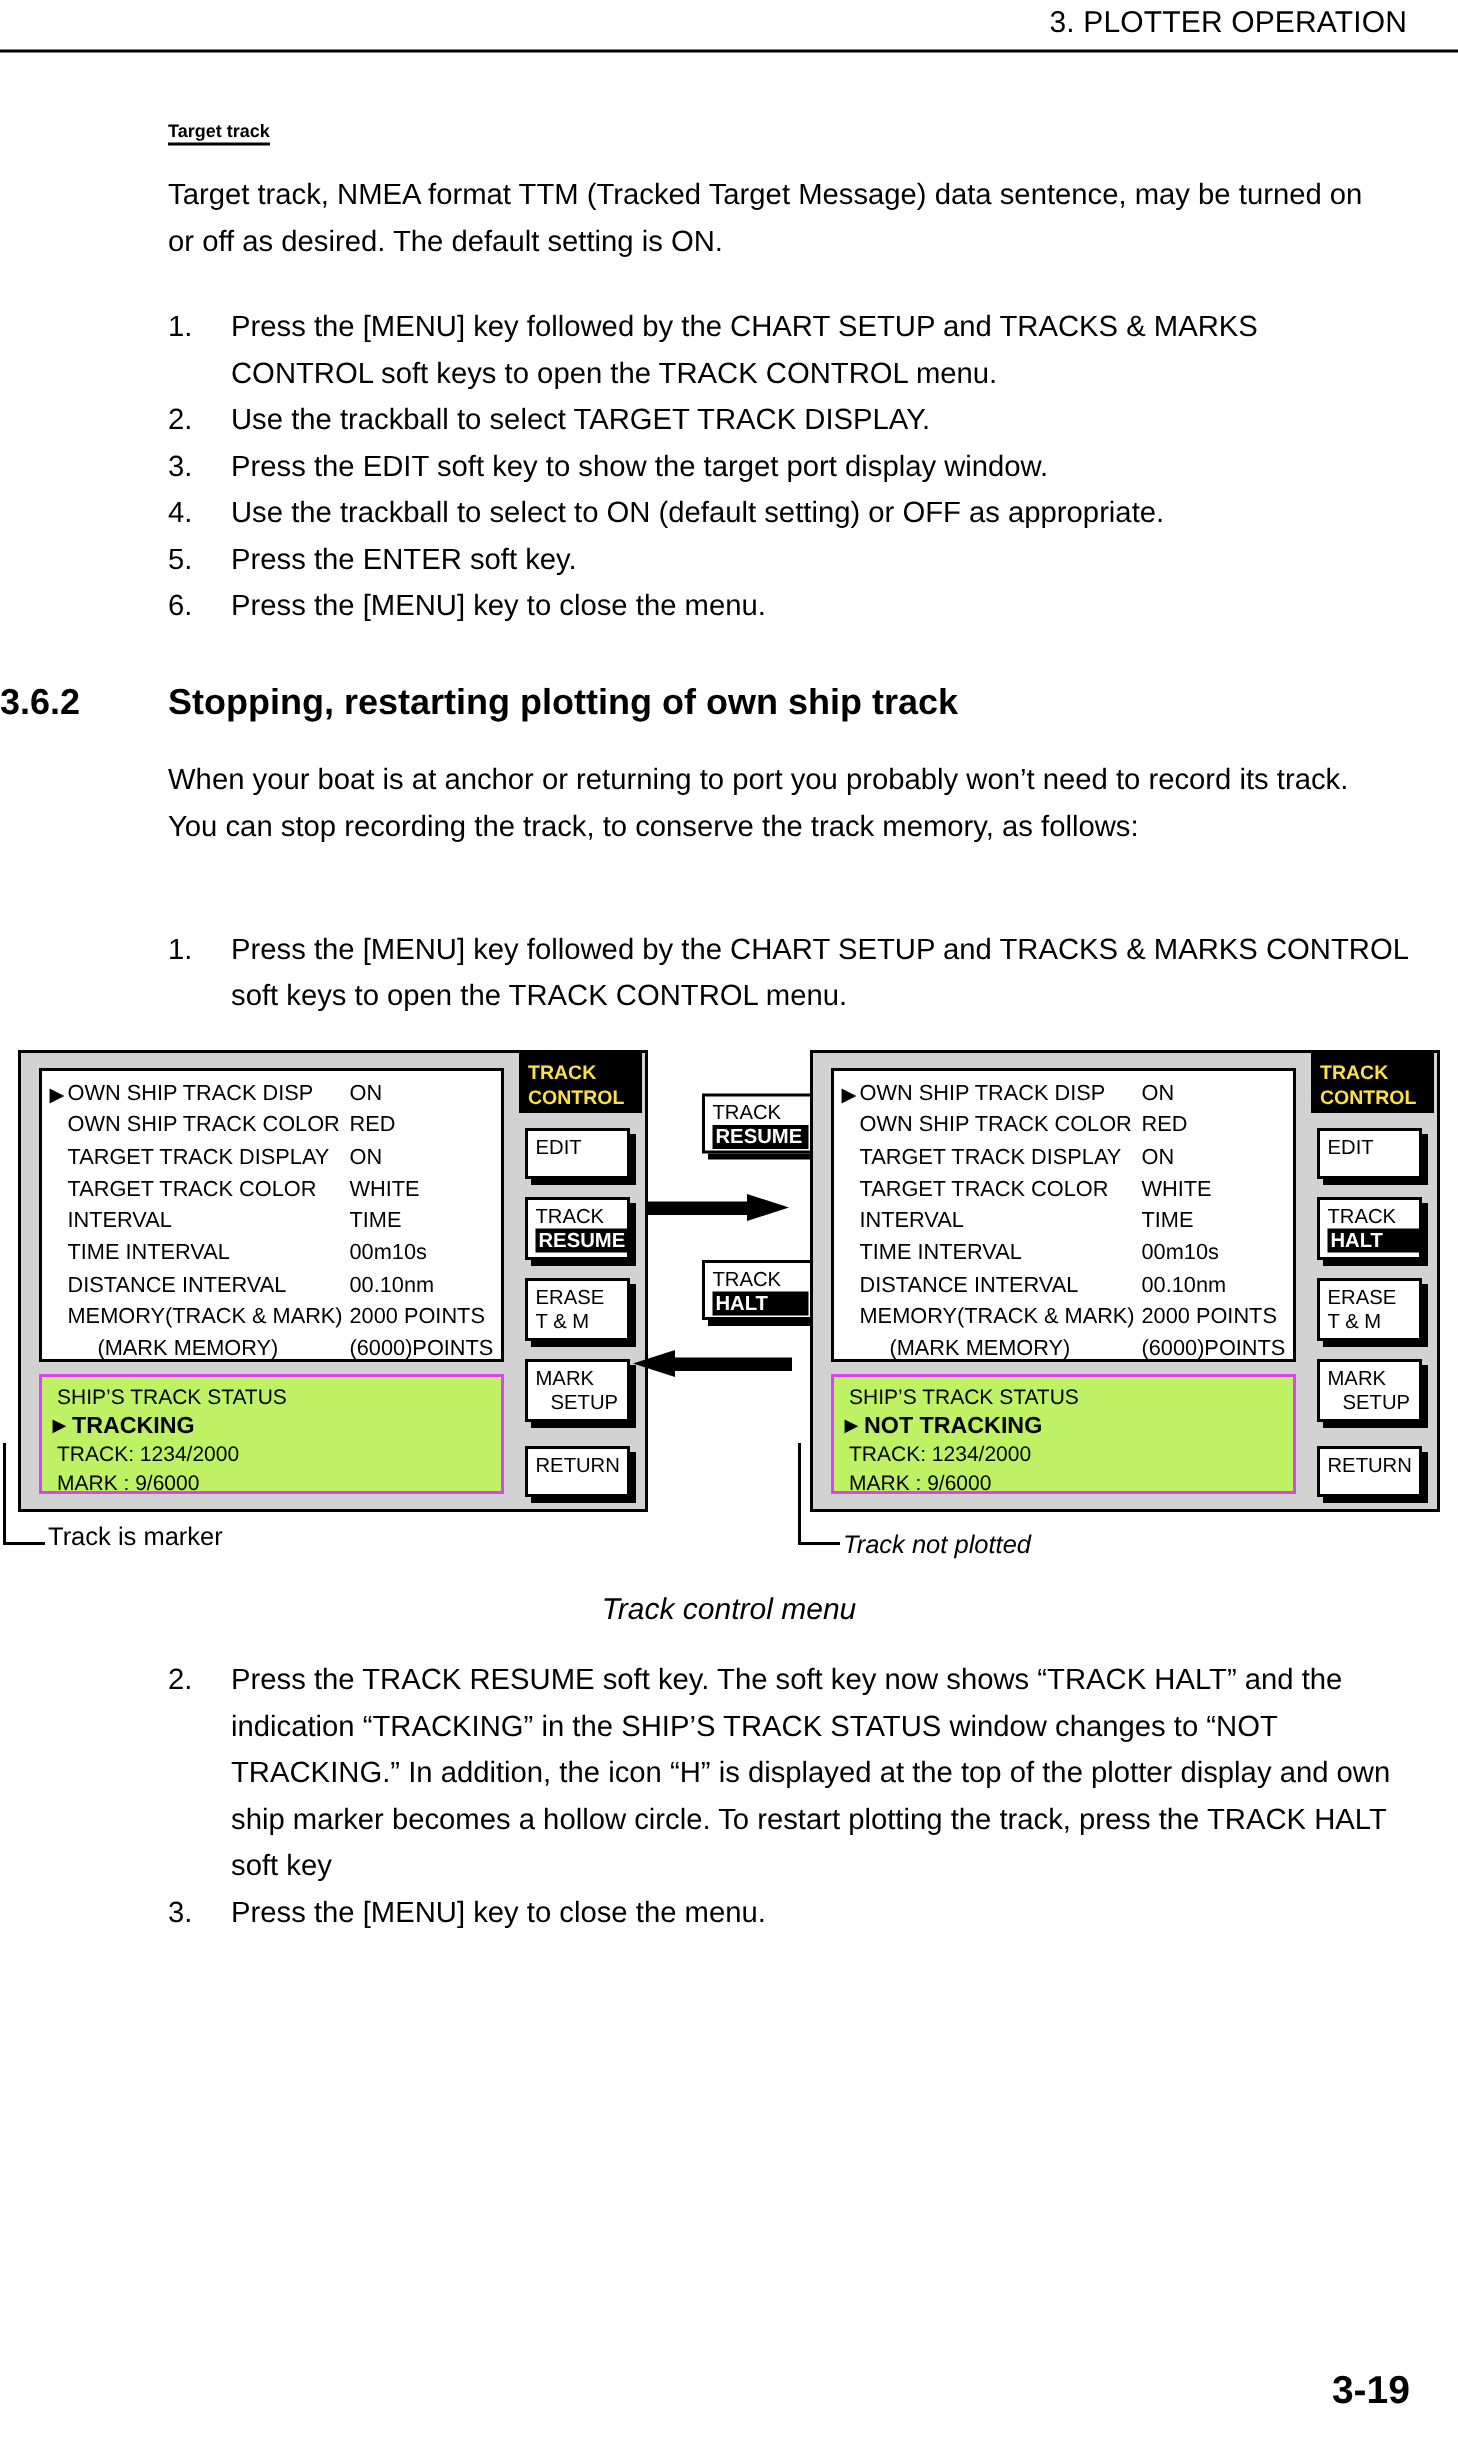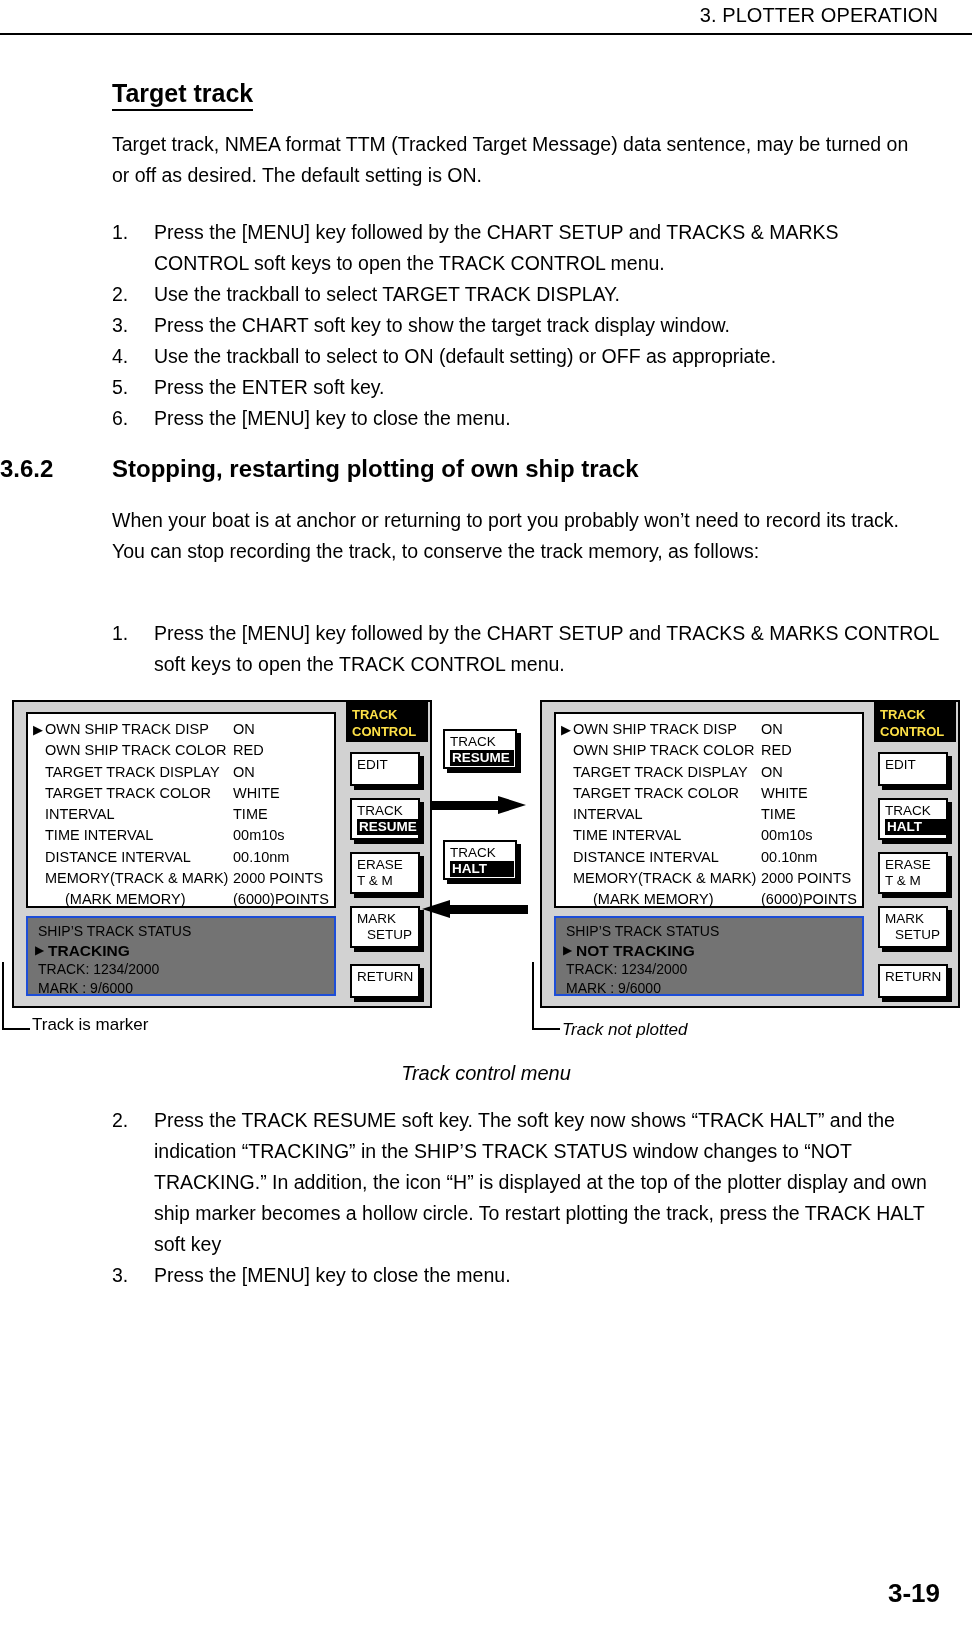--- a/index.html
+++ b/index.html
@@ -36,21 +36,21 @@
   }
 
   
   .content {
     position: absolute;
     left: 112px;
     top: 78px;
     width: 820px;
   }
   .sub-head {
-    font-size: 25px;
+    font-size: 12px;
     font-weight: bold;
     display: inline-block;
     border-bottom: 2px solid #000;
     padding-bottom: 1px;
     margin: 0 0 18px 0;
     line-height: 1.2;
   }
   .para {
     font-size: 19.5px;
     line-height: 31px;
@@ -171,22 +171,22 @@
     left: 205px;
     top: 0;
   }
 
   .status-box {
     position: absolute;
     left: 12px;
     top: 214px;
     width: 310px;
     height: 80px;
-    background: #737373;
-    border: 2px solid #1d4ed8;
+    background: #bef264;
+    border: 2px solid #d946ef;
     box-sizing: border-box;
     padding: 4px 0 0 0;
   }
   .status-box .srow {
     position: relative;
     height: 19px;
     font-size: 14px;
     line-height: 19px;
     white-space: nowrap;
     padding-left: 10px;
@@ -258,20 +258,21 @@
   .callout {
     position: absolute;
     background: #fff;
     border: 2px solid #000;
     box-sizing: border-box;
     box-shadow: 4px 4px 0 #000;
     width: 74px;
     font-size: 13.5px;
     line-height: 16px;
     padding: 3px 0 3px 5px;
+    margin-left: 25px;
   }
   .callout .inv {
     display: inline-block;
     background: #000;
     color: #fff;
     font-weight: bold;
     padding: 0 2px;
     min-width: 60px;
   }
   .callout.c-top { left: 443px; top: 29px; height: 40px; }
@@ -354,21 +355,21 @@
 
 <div class="page-header">3. PLOTTER OPERATION</div>
 <div class="header-rule"></div>
 
 <div class="content">
   <div class="sub-head">Target track</div>
   <p class="para">Target track, NMEA format TTM (Tracked Target Message) data sentence, may be turned on or off as desired. The default setting is ON.</p>
   <ol class="steps">
     <li><span class="num">1.</span><span>Press the [MENU] key followed by the CHART SETUP and TRACKS &amp; MARKS CONTROL soft keys to open the TRACK CONTROL menu.</span></li>
     <li><span class="num">2.</span><span>Use the trackball to select TARGET TRACK DISPLAY.</span></li>
-    <li><span class="num">3.</span><span>Press the CHART soft key to show the target track display window.</span></li>
+    <li><span class="num">3.</span><span>Press the EDIT soft key to show the target port display window.</span></li>
     <li><span class="num">4.</span><span>Use the trackball to select to ON (default setting) or OFF as appropriate.</span></li>
     <li><span class="num">5.</span><span>Press the ENTER soft key.</span></li>
     <li><span class="num">6.</span><span>Press the [MENU] key to close the menu.</span></li>
   </ol>
 </div>
 
 <div class="sec-head">
   <span class="snum">3.6.2</span>
   <span class="stitle">Stopping, restarting plotting of own ship track</span>
 </div>

